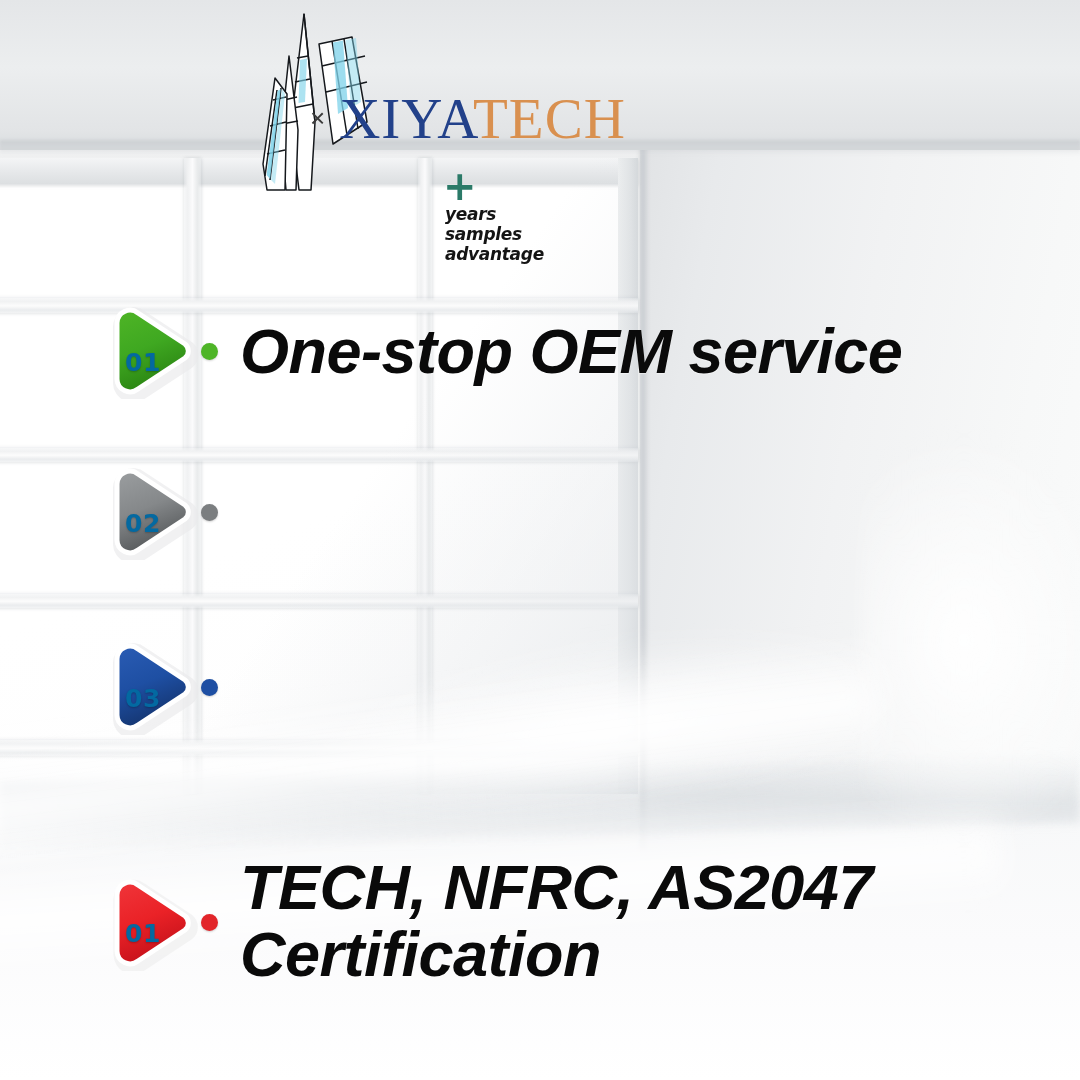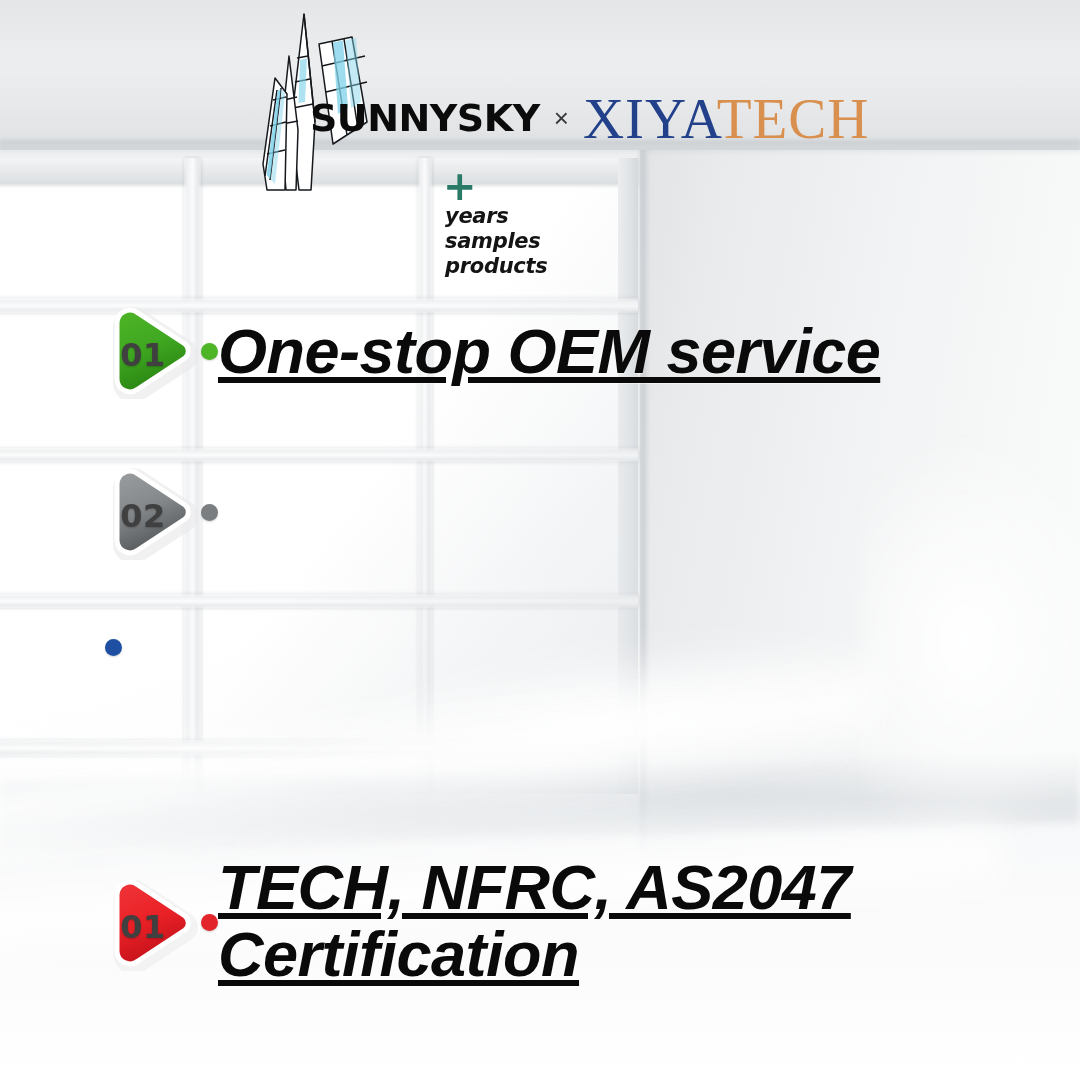--- a/index.html
+++ b/index.html
@@ -144,52 +144,52 @@
     color:#2b7a68; letter-spacing:-3px;
   }
   .years-right { display:flex; flex-direction:column; margin-left:2px; margin-top:6px; }
   .years-plus {
     font-family:"DejaVu Sans", sans-serif;
     font-weight:700; font-size:40px; line-height:.7; color:#2b7a68;
     margin-left:-2px;
   }
   .years-lines {
     font-family:"DejaVu Sans", sans-serif;
-    font-style:italic; font-weight:700; font-size:21px; line-height:1.18;
+    font-style:italic; font-weight:700; font-size:17px; line-height:1.18;
     color:#141414; margin-top:4px; letter-spacing:-0.3px;
   }
 
   
   .feature { position:absolute; display:flex; align-items:center; }
 
   .badge-wrap { position:relative; width:96px; height:96px; flex:0 0 96px; }
   .badge-svg { position:absolute; left:0; top:0; }
   .badge-num {
-    position:absolute; left:0; top:4px; width:96px; height:96px;
+    position:absolute; left:0; top:11px; width:96px; height:96px;
     display:flex; align-items:center; justify-content:center;
     font-family:"DejaVu Sans", sans-serif;
-    font-weight:700; font-size:32px; color:#404040;
+    font-weight:700; font-size:25px; color:#0369a1;
     padding-right:16px; box-sizing:border-box;
     text-shadow: 0 1px 2px rgba(0,0,0,.22);
     letter-spacing:.5px;
   }
   .badge-dot {
     width:17px; height:17px; border-radius:50%;
     margin-left:2px; flex:0 0 17px;
     box-shadow: 0 1px 2px rgba(0,0,0,.18);
   }
   .feature-text {
+    margin-left:22px;
     font-family:"Liberation Sans", "DejaVu Sans", sans-serif;
     font-style:italic; font-weight:700;
     color:#0a0a0a;
     line-height:1.06;
     letter-spacing:-0.5px;
     white-space:pre-line;
     text-shadow: 0 1px 1px rgba(255,255,255,.5);
-    text-decoration: underline;
   }
 
   #row-1 { left:103px; top:303px; }
   #row-1 .feature-text { font-size:63px; }
   #row-2 { left:103px; top:464px;justify-content:center; }
   #row-2 .feature-text { font-size:63px; }
   #row-3 { left:103px; top:639px; }
   #row-3 .feature-text { font-size:63px; margin-top:-4px; }
   #row-4 { left:103px; top:858px; }
   #row-4 .feature-text { font-size:63px; margin-top:-4px; }
@@ -260,33 +260,32 @@
           <path d="M78 38.5 L88 36.5 L93 104 L83 110 Z" opacity=".9"></path>
           <path d="M90.5 36 L101 34 L106 98 L96 104 Z" opacity=".55"></path>
         </g>
         <g fill="none" stroke="#15181c" stroke-width="1.1">
           <path d="M5 186 L120 186" opacity="0"></path>
         </g>
       </svg>
     </div>
 
     <div class="brand-text">
-      <span class="brand-sunny">SUNNYSKY</span>
       <span class="brand-x">×</span>
       <span class="brand-xiya"><span class="p1">XIYA</span><span class="p2">TECH</span></span>
     </div>
   </div>
 
   <div class="years">
     <span class="years-right">
       <span class="years-plus">+</span>
       <span class="years-lines">
         <span style="display:block">years</span>
         <span style="display:block">samples</span>
-        <span style="display:block">products</span>
+        <span style="display:block">advantage</span>
       </span>
     </span>
   </div>
 
   <div class="feature" id="row-1">
     <div class="badge-wrap">
       <svg class="badge-svg" width="96" height="96" viewBox="0 0 96 96" xmlns="http://www.w3.org/2000/svg">
         <defs>
           <linearGradient id="g1" x1="0" y1="0" x2="0.35" y2="1">
             <stop offset="0%" stop-color="#4fb526"></stop>
@@ -315,20 +314,34 @@
         </defs>
         <path d="M14 76 L14 20 A13 13 0 0 1 35 10 L82 41 A9 9 0 0 1 82 55 L35 86 A13 13 0 0 1 14 76 Z" fill="none" stroke="#e9eaeb" stroke-width="14" transform="translate(3,4)" opacity=".65"></path>
         <path d="M14 76 L14 20 A13 13 0 0 1 35 10 L82 41 A9 9 0 0 1 82 55 L35 86 A13 13 0 0 1 14 76 Z" fill="url(#g2)" stroke="#ffffff" stroke-width="5"></path>
       </svg>
       <span class="badge-num">02</span>
     </div>
     <span class="badge-dot" style="background:#7b7e80"></span>
   </div>
 
   <div class="feature" id="row-3">
+    <div class="badge-wrap">
+      <svg class="badge-svg" width="96" height="96" viewBox="0 0 96 96" xmlns="http://www.w3.org/2000/svg">
+        <defs>
+          <linearGradient id="g3" x1="0" y1="0" x2="0.35" y2="1">
+            <stop offset="0%" stop-color="#2a5cb4"></stop>
+              <stop offset="52%" stop-color="#1e4fa3"></stop>
+              <stop offset="100%" stop-color="#14346e"></stop>
+          </linearGradient>
+        </defs>
+        <path d="M14 76 L14 20 A13 13 0 0 1 35 10 L82 41 A9 9 0 0 1 82 55 L35 86 A13 13 0 0 1 14 76 Z" fill="none" stroke="#e9eaeb" stroke-width="14" transform="translate(3,4)" opacity=".65"></path>
+        <path d="M14 76 L14 20 A13 13 0 0 1 35 10 L82 41 A9 9 0 0 1 82 55 L35 86 A13 13 0 0 1 14 76 Z" fill="url(#g3)" stroke="#ffffff" stroke-width="5"></path>
+      </svg>
+      <span class="badge-num">03</span>
+    </div>
     <span class="badge-dot" style="background:#1e4fa3"></span>
   </div>
 
   <div class="feature" id="row-4">
     <div class="badge-wrap">
       <svg class="badge-svg" width="96" height="96" viewBox="0 0 96 96" xmlns="http://www.w3.org/2000/svg">
         <defs>
           <linearGradient id="g4" x1="0" y1="0" x2="0.35" y2="1">
             <stop offset="0%" stop-color="#f0353a"></stop>
               <stop offset="52%" stop-color="#ea2227"></stop>

